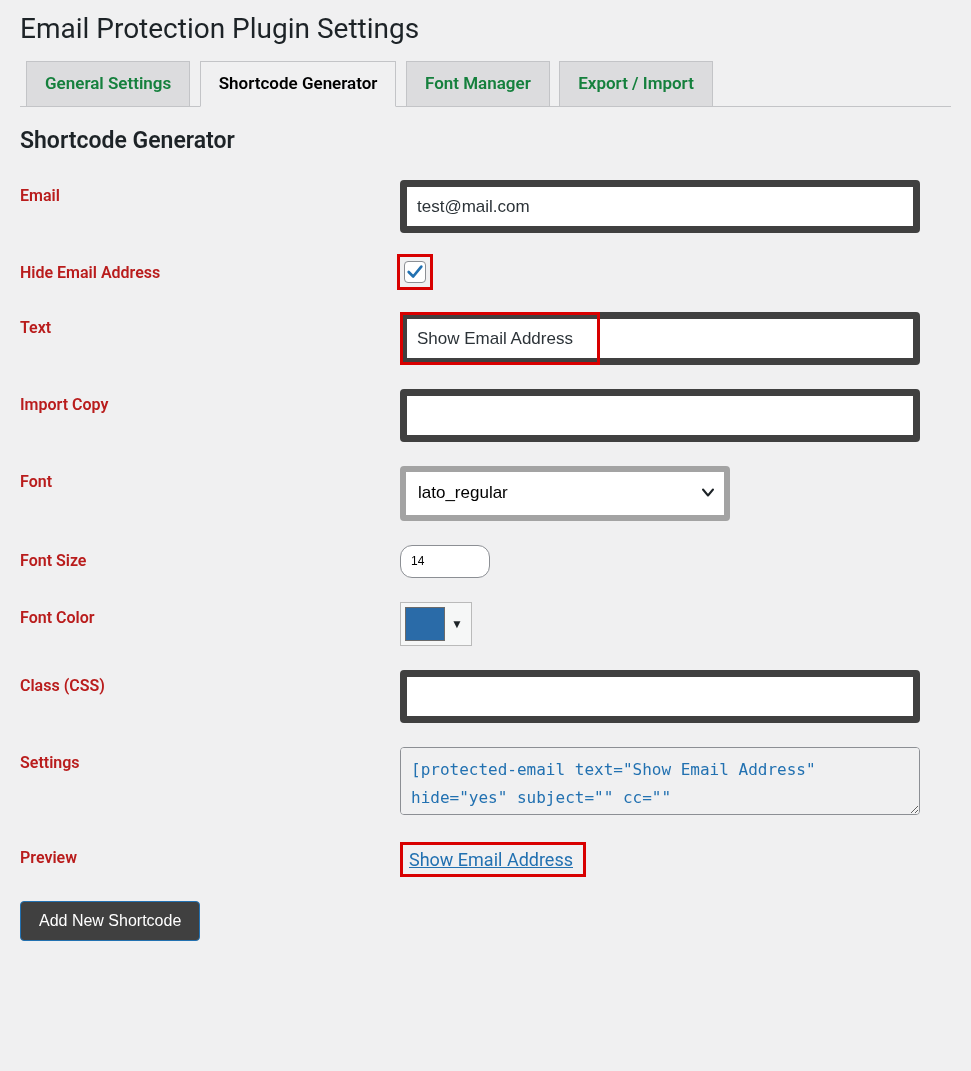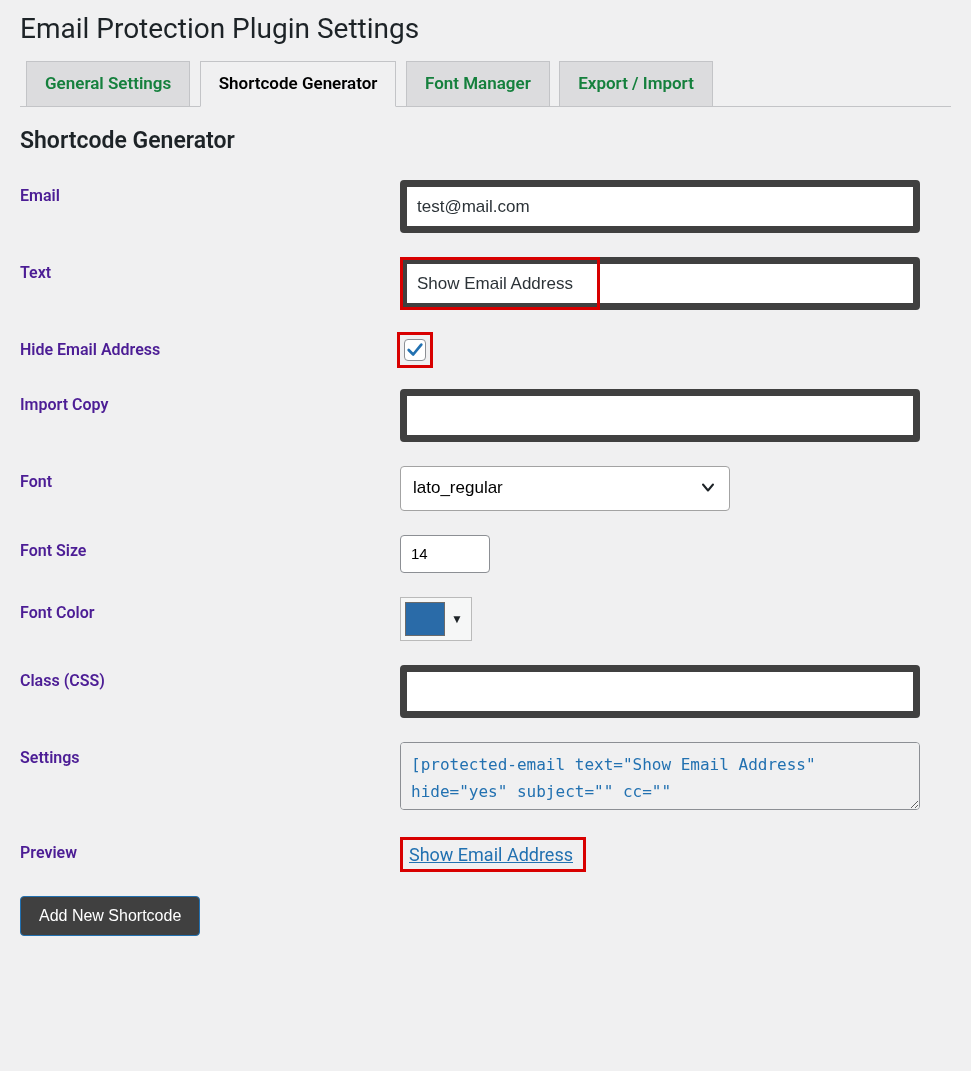--- a/index.html
+++ b/index.html
@@ -57,51 +57,51 @@
     width: 100%;
     border-collapse: collapse;
   }
   table.form-table th {
     text-align: left;
     vertical-align: top;
     width: 380px;
     padding: 18px 10px 18px 0;
     font-size: 16px;
     font-weight: 600;
-    color: #4c1d95;
+    color: #b91c1c;
   }
   table.form-table td {
     padding: 12px 10px 12px 0;
     vertical-align: middle;
   }
   input[type="text"].regular {
     width: 520px;
     max-width: 100%;
     padding: 6px 10px;
     font-size: 17px;
     border: 7px solid #404040;
     border-radius: 4px;
     background: #fff;
     color: #2c3338;
     line-height: 1.6;
   }
   input[type="text"].small {
     width: 90px;
     padding: 6px 10px;
-    font-size: 15px;
+    font-size: 12px;
     border: 1px solid #8c8f94;
-    border-radius: 4px;
+    border-radius: 12px;
     background: #fff;
     line-height: 1.6;
   }
   select.regular {
     width: 330px;
     padding: 6px 30px 6px 12px;
     font-size: 17px;
-    border: 1px solid #a3a3a3;
+    border: 6px solid #a3a3a3;
     border-radius: 4px;
     background: #fff;
     line-height: 1.8;
     appearance: none;
     -webkit-appearance: none;
     background-image: none;
     position: relative;
   }
   .select-wrap {
     position: relative;
@@ -224,39 +224,39 @@
 
     <tbody>
         <tr>
       <th>Email</th>
       <td>
         <input type="text" class="regular" value="test@mail.com" style="">
       </td>
     </tr>
 
     <tr>
-      <th>Text</th>
-      <td>
-        <div class="text-field-wrap">
-          <input type="text" class="regular" value="Show Email Address" style="">
-          <div class="red-overlay" style="width:200px;"></div>
-        </div>
-      </td>
-    </tr>
-
-    <tr>
       <th>Hide Email Address</th>
       <td>
         <span class="checkbox-wrap highlight-red" style="padding:4px;">
           <span class="checkbox-box">
             <svg viewBox="0 0 20 20">
                   <path d="M3 10 L8 15 L17 4" stroke="#2271b1" stroke-width="3" fill="none" stroke-linecap="round" stroke-linejoin="round"></path>
                 </svg>
           </span>
         </span>
+      </td>
+    </tr>
+
+    <tr>
+      <th>Text</th>
+      <td>
+        <div class="text-field-wrap">
+          <input type="text" class="regular" value="Show Email Address" style="">
+          <div class="red-overlay" style="width:200px;"></div>
+        </div>
       </td>
     </tr>
 
 
     <tr>
       <th>Import Copy</th>
       <td>
         <input type="text" class="regular" value="" style="">
       </td>
     </tr>

